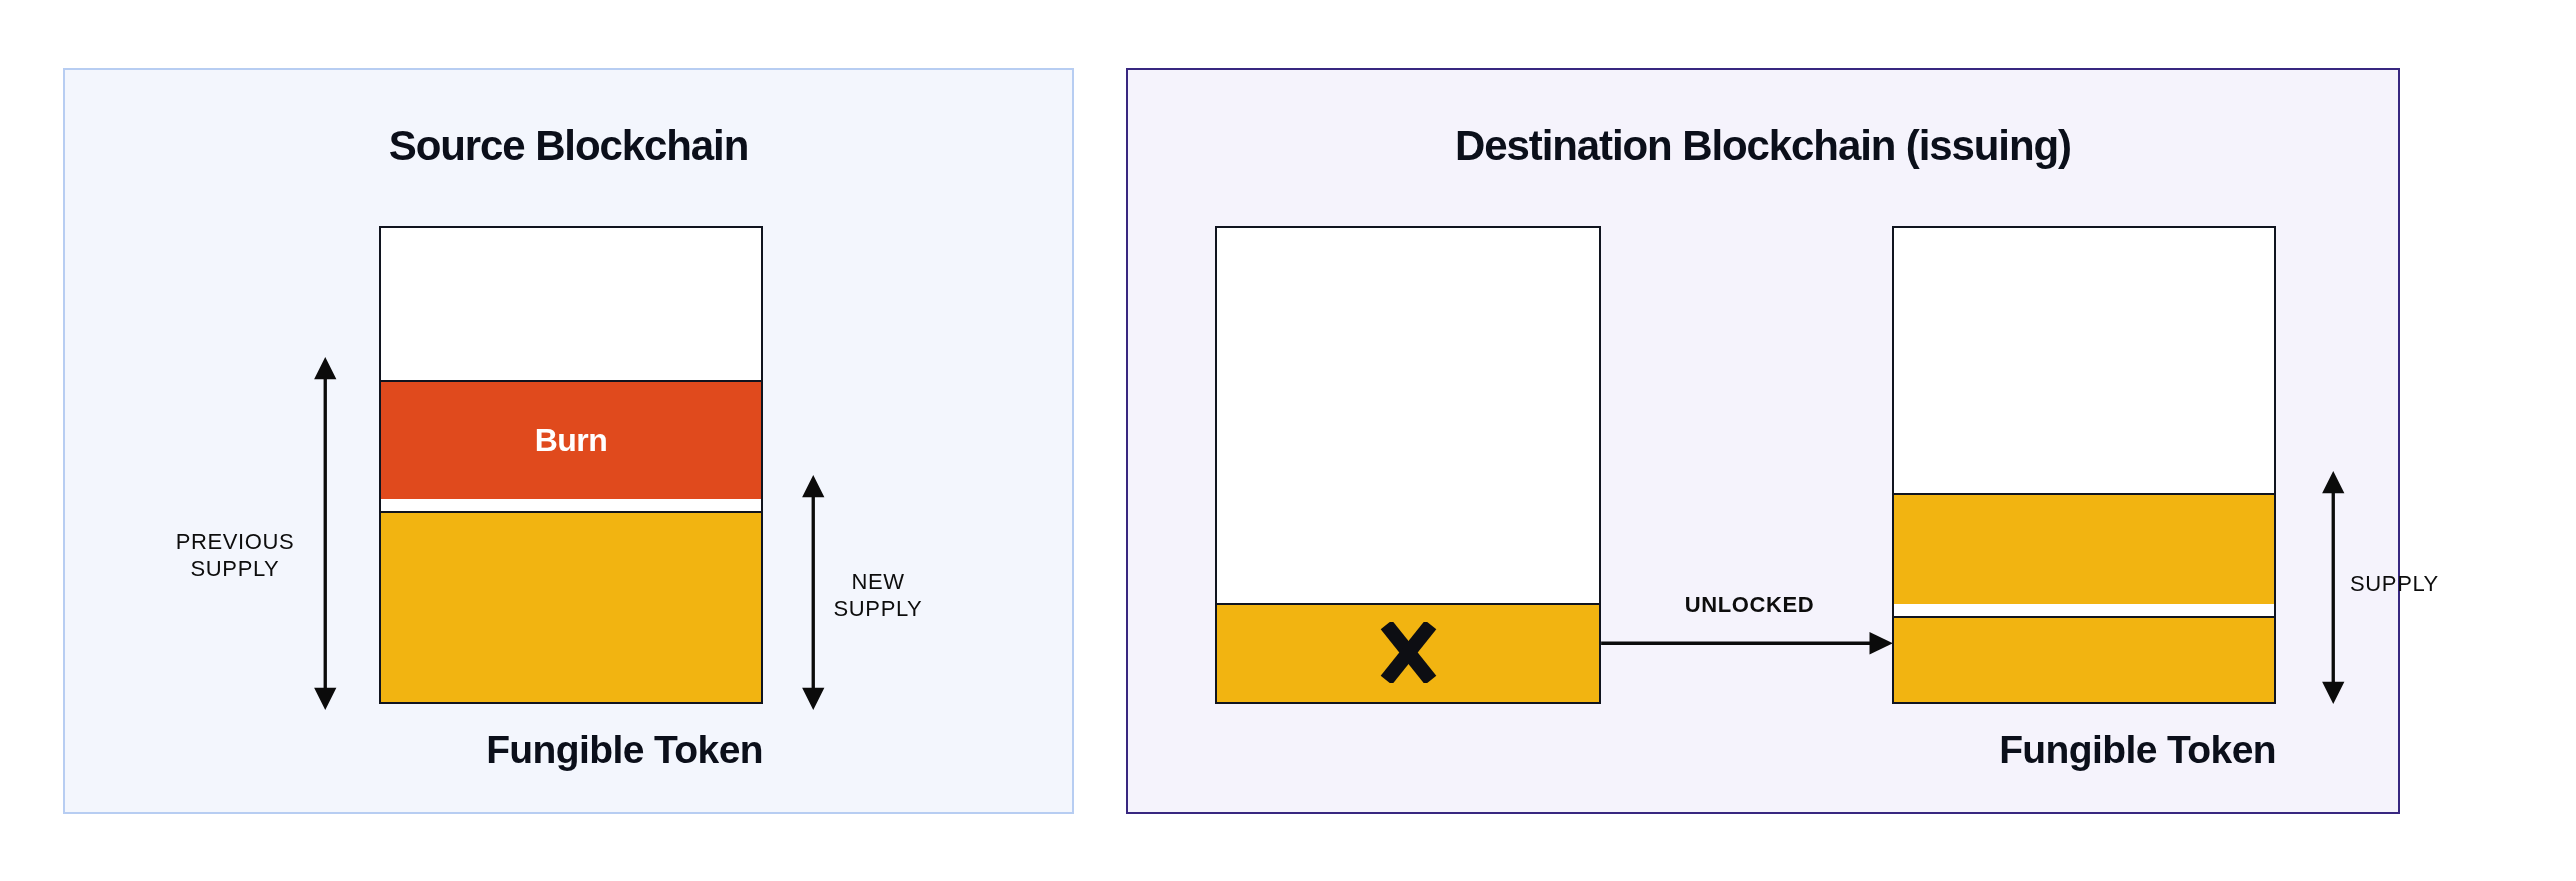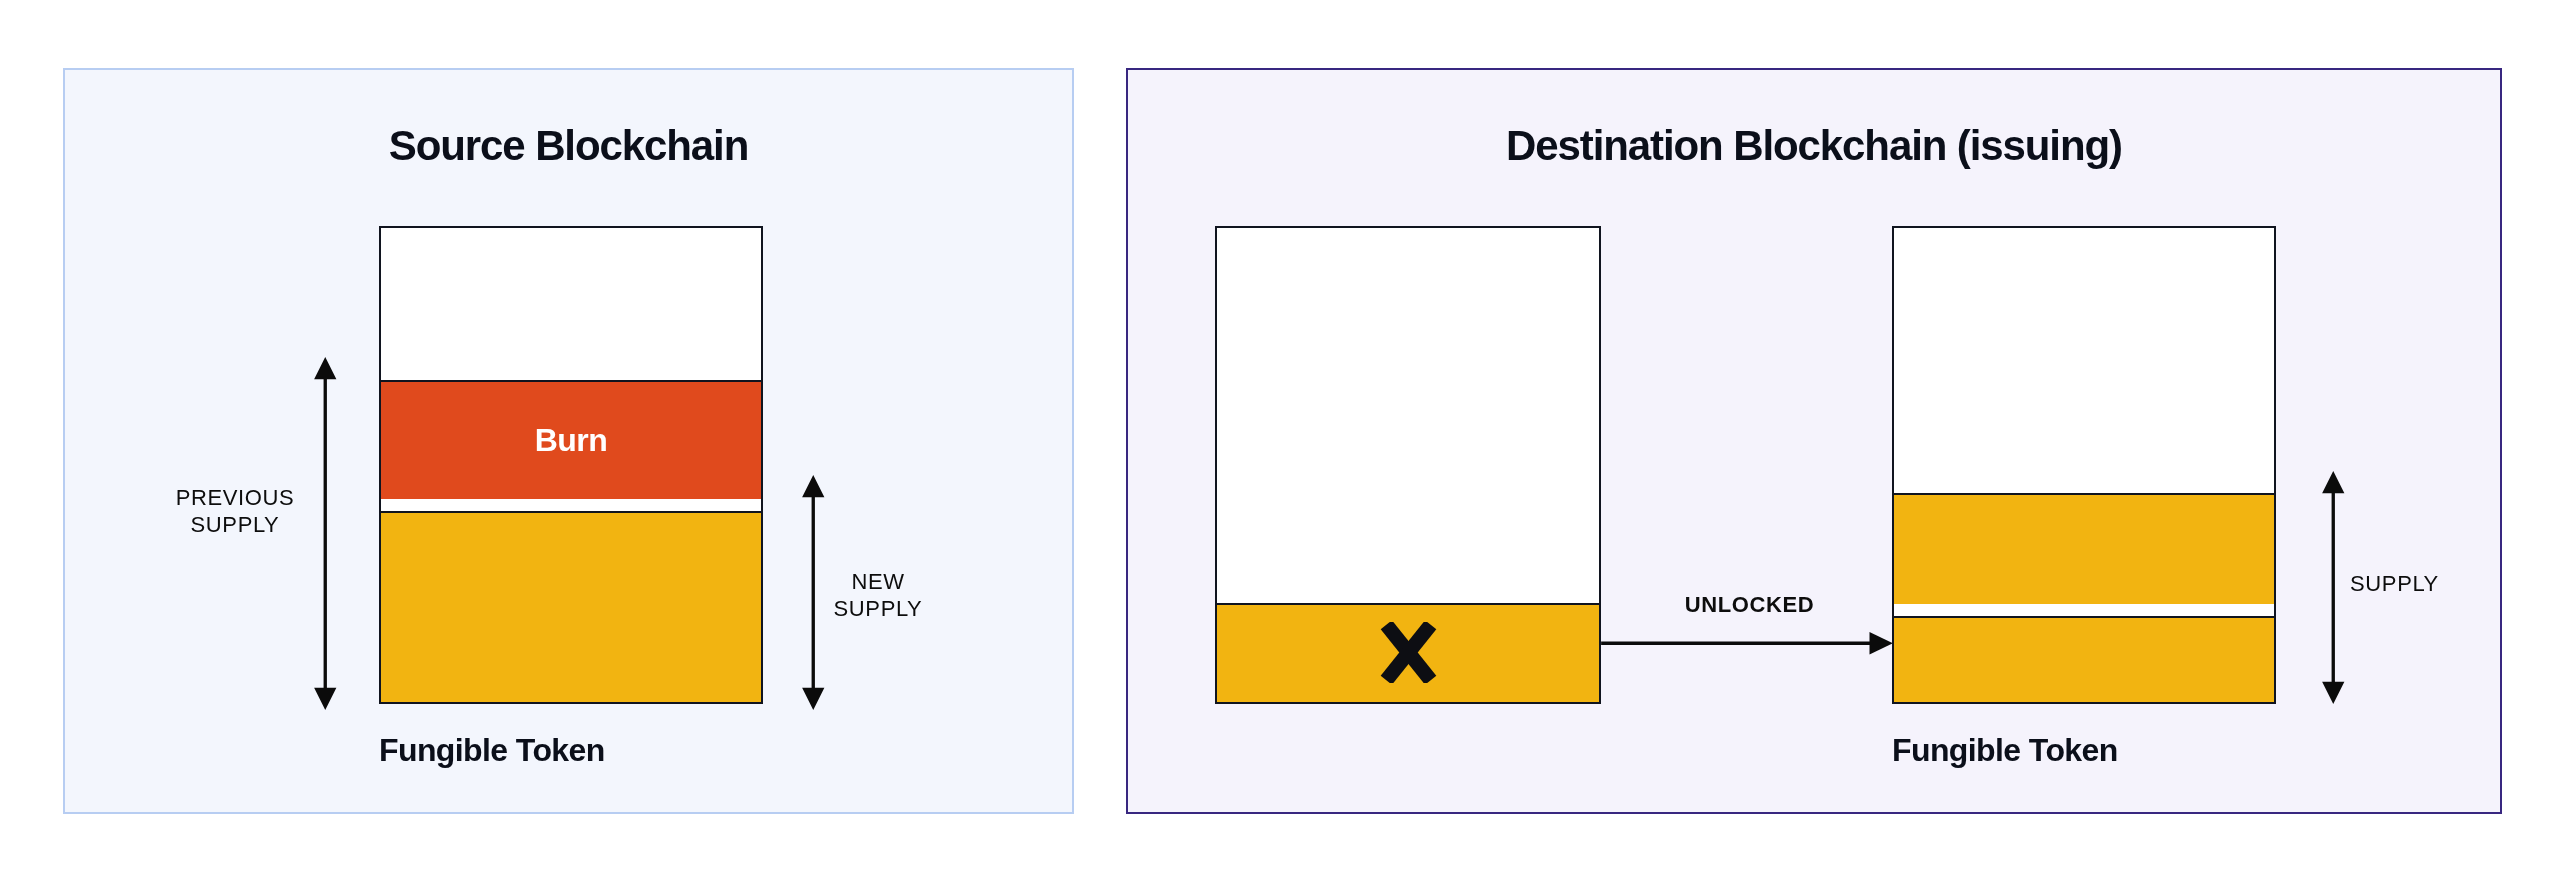--- a/index.html
+++ b/index.html
@@ -9,37 +9,37 @@
     --bar-border:#10141f; --burn-red:#e04a1d; --token-yellow:#f2b411;
     --text-dark:#0b0f1a; --label-black:#0d0d0d; --burn-text:#ffffff;
   }
   *{margin:0;padding:0;box-sizing:border-box;}
   html,body{width:2576px;height:881px;background:var(--page-bg);
     font-family:"Liberation Sans", sans-serif;}
   body{position:relative;overflow:hidden;}
 
   .panel{position:absolute;top:68px;height:746px;border:2.8px solid;}
   .panel-source{left:63px;width:1011px;background:var(--source-bg);border-color:var(--source-border);padding-left:8px;}
-  .panel-dest{left:1126px;width:1376px;background:var(--dest-bg);border-color:var(--dest-border);}
+  .panel-dest{left:1126px;width:1274px;background:var(--dest-bg);border-color:var(--dest-border);}
 
   .panel-title{position:absolute;top:53px;left:0;width:100%;text-align:center;
     font-size:42px;font-weight:700;letter-spacing:-1.1px;color:var(--text-dark);line-height:45px;}
 
   .bar{position:absolute;border:2.2px solid var(--bar-border);background:#ffffff;
     display:flex;flex-direction:column;}
   .seg{width:100%;margin-top:12px;}
   .seg-divider{border-top:2.2px solid var(--bar-border);}
   .seg-white{background:#ffffff;}
   .seg-red{background:var(--burn-red);display:flex;align-items:center;justify-content:center;}
   .seg-yellow{background:var(--token-yellow);}
   .seg-center{display:flex;align-items:center;justify-content:center;}
 
   .burn-label{color:var(--burn-text);font-size:32px;font-weight:700;letter-spacing:-0.6px;}
 
-  .caption{position:absolute;text-align:left;font-size:32px;font-weight:700;
+  .caption{position:absolute;text-align:right;font-size:39px;font-weight:700;
     letter-spacing:-0.6px;color:var(--text-dark);line-height:40px;top:660px;}
 
   .small-label{position:absolute;text-align:center;font-size:22px;font-weight:400;
     letter-spacing:0.6px;color:var(--label-black);line-height:27px;}
 
   .arrow{position:absolute;color:#0b0b0b;}
   .arrow svg{display:block;}
   .arrow line{stroke:currentColor;stroke-width:6;}
   .arrow polygon{fill:currentColor;}
 
@@ -61,21 +61,21 @@
   </div>
 
   <div class="arrow" style="left:248px;top:287px;">
     <svg width="24.5" height="353" viewBox="0 0 44 634">
       <line x1="22" y1="38" x2="22" y2="596"></line>
       <polygon points="22,0 2,40 42,40"></polygon>
       <polygon points="22,634 2,594 42,594"></polygon>
     </svg>
   </div>
 
-  <div class="small-label" style="left:81px;top:414px;width:178px;">
+  <div class="small-label" style="left:81px;top:458px;width:178px;">
     <div>PREVIOUS</div>
     <div>SUPPLY</div>
   </div>
 
   <div class="arrow" style="left:736px;top:405px;">
     <svg width="24.5" height="235" viewBox="0 0 44 422">
       <line x1="22" y1="38" x2="22" y2="384"></line>
       <polygon points="22,0 2,40 42,40"></polygon>
       <polygon points="22,422 2,382 42,382"></polygon>
     </svg>

